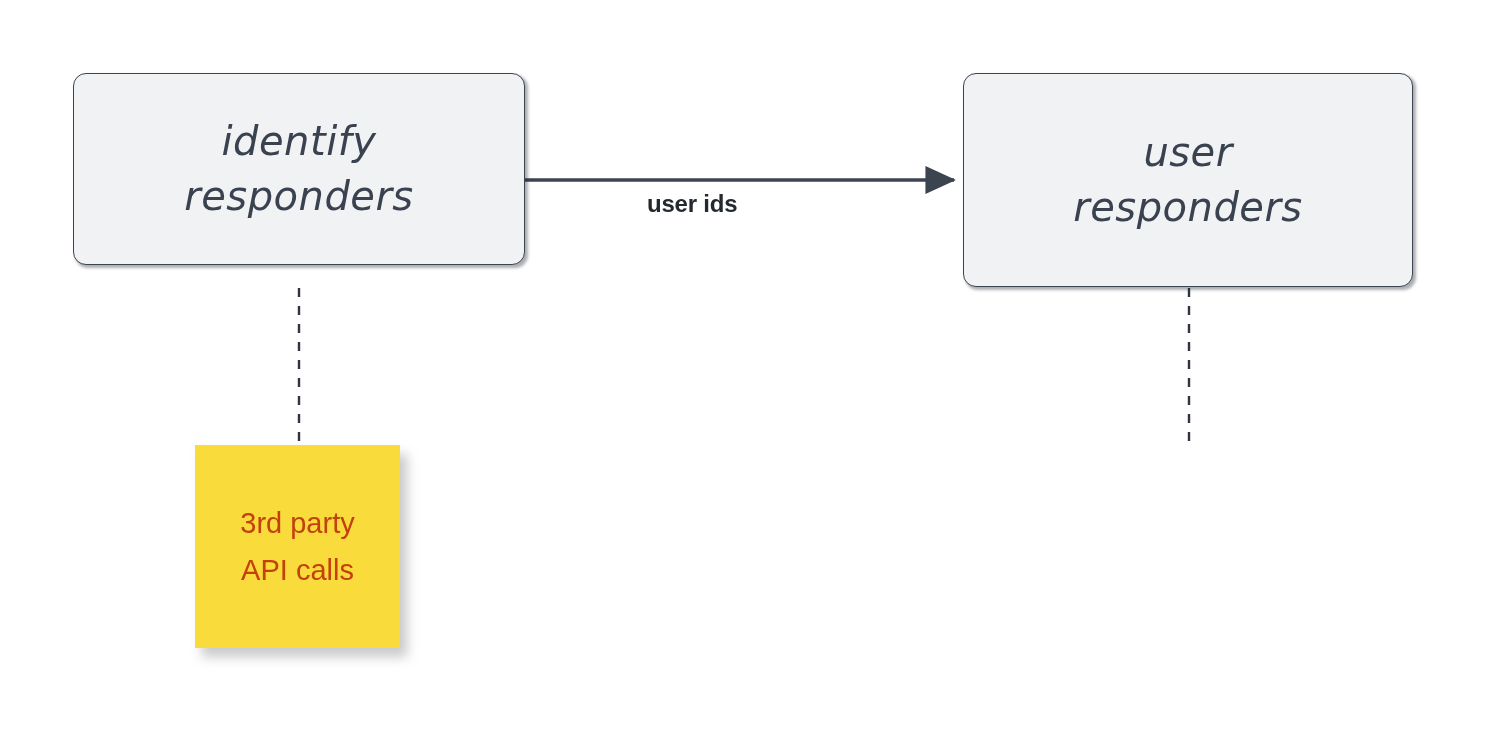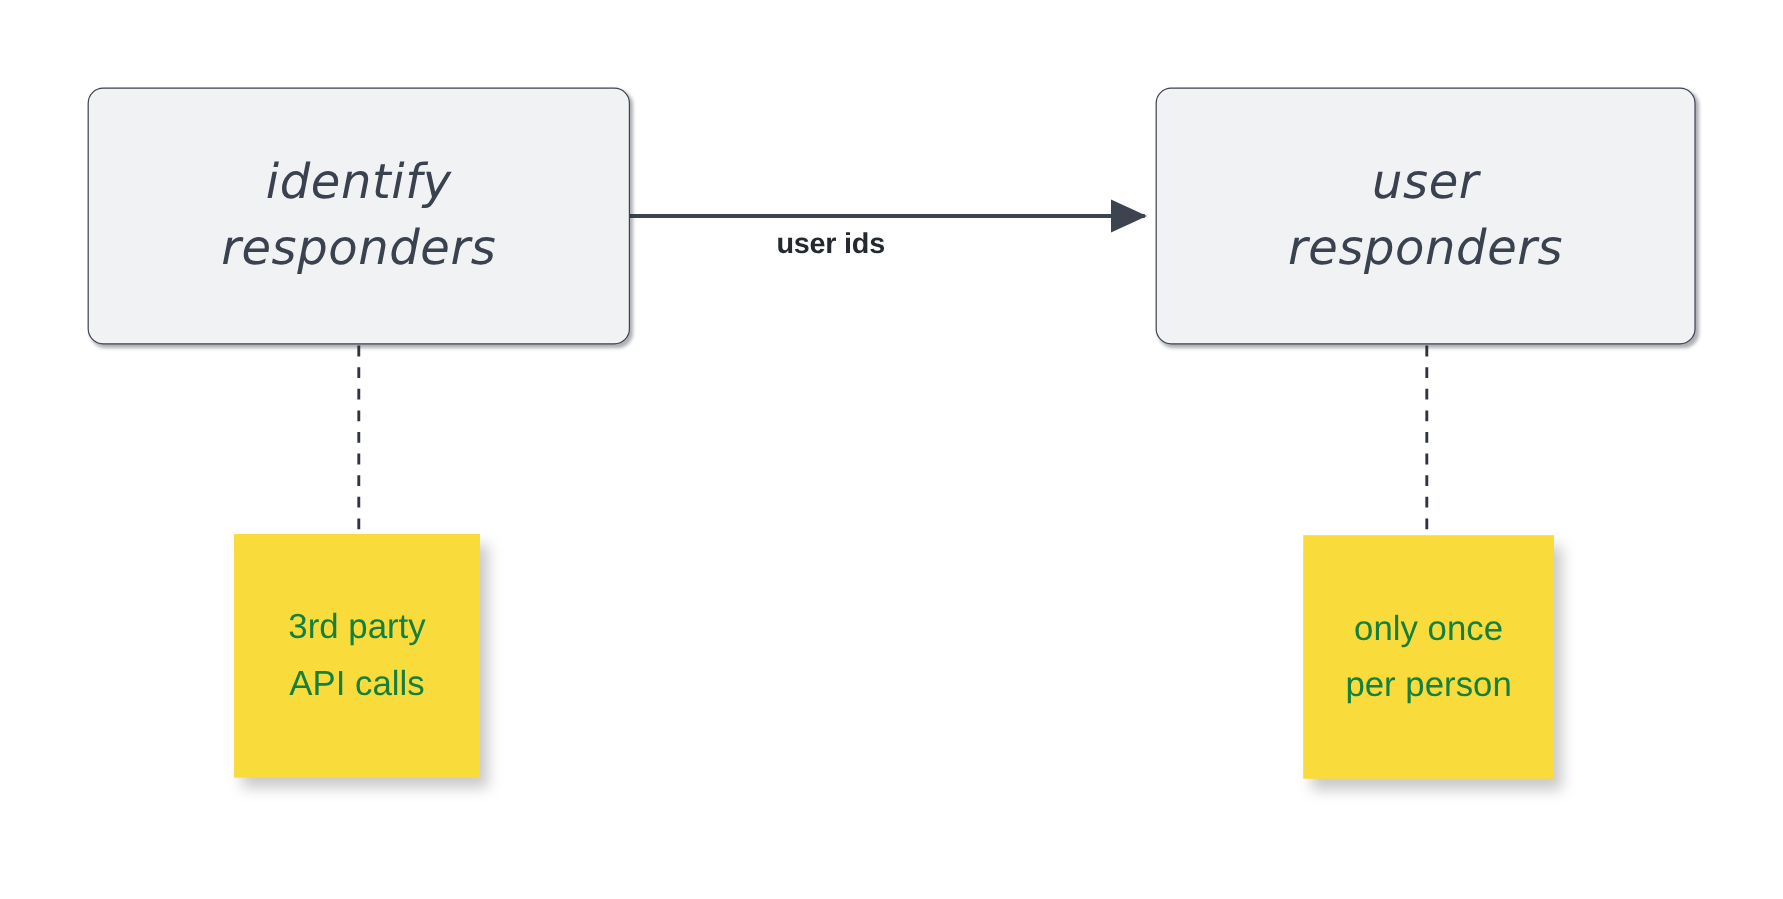--- a/index.html
+++ b/index.html
@@ -37,21 +37,21 @@
     font-style: italic;
     font-weight: 400;
     font-size: 40px;
     line-height: 1.38;
     letter-spacing: 0.5px;
     text-align: center;
     color: #3A4250;
     white-space: pre-line;
   }
 
-  #node-identify { left: 73px;  top: 73px; width: 452px; height: 214px; }
+  #node-identify { left: 73px;  top: 73px; width: 452px; height: 192px; }
   #node-page     { left: 963px; top: 73px; width: 450px; height: 214px; }
 
   
   #arrow-layer {
     position: absolute;
     left: 0; top: 0;
     width: 1486px; height: 749px;
     pointer-events: none;
   }
   .edge-label {
@@ -77,21 +77,21 @@
     box-shadow: 7px 9px 11px rgba(120, 120, 125, 0.40);
     display: flex;
     align-items: center;
     justify-content: center;
   }
   .sticky-text {
     font-family: "Liberation Sans", sans-serif;
     font-size: 29px;
     line-height: 1.62;
     text-align: center;
-    color: #15803d;
+    color: #c2410c;
     white-space: pre-line;
   }
 
   #note-api   { left: 195px;  top: 445px; width: 205px; height: 203px; }
   #note-once  { left: 1086px; top: 446px; width: 209px; height: 203px; }
 </style>
 </head>
 <body>
 
 <div id="canvas">
@@ -120,18 +120,14 @@
 responders</div>
   </div>
 
   <div class="edge-label">user ids</div>
 
   <div class="sticky" id="note-api">
     <div class="sticky-text">3rd party
 API calls</div>
   </div>
 
-  <div class="sticky" id="note-once">
-    <div class="sticky-text">only once
-per person</div>
-  </div>
 
 </div>
 
 </body></html>

